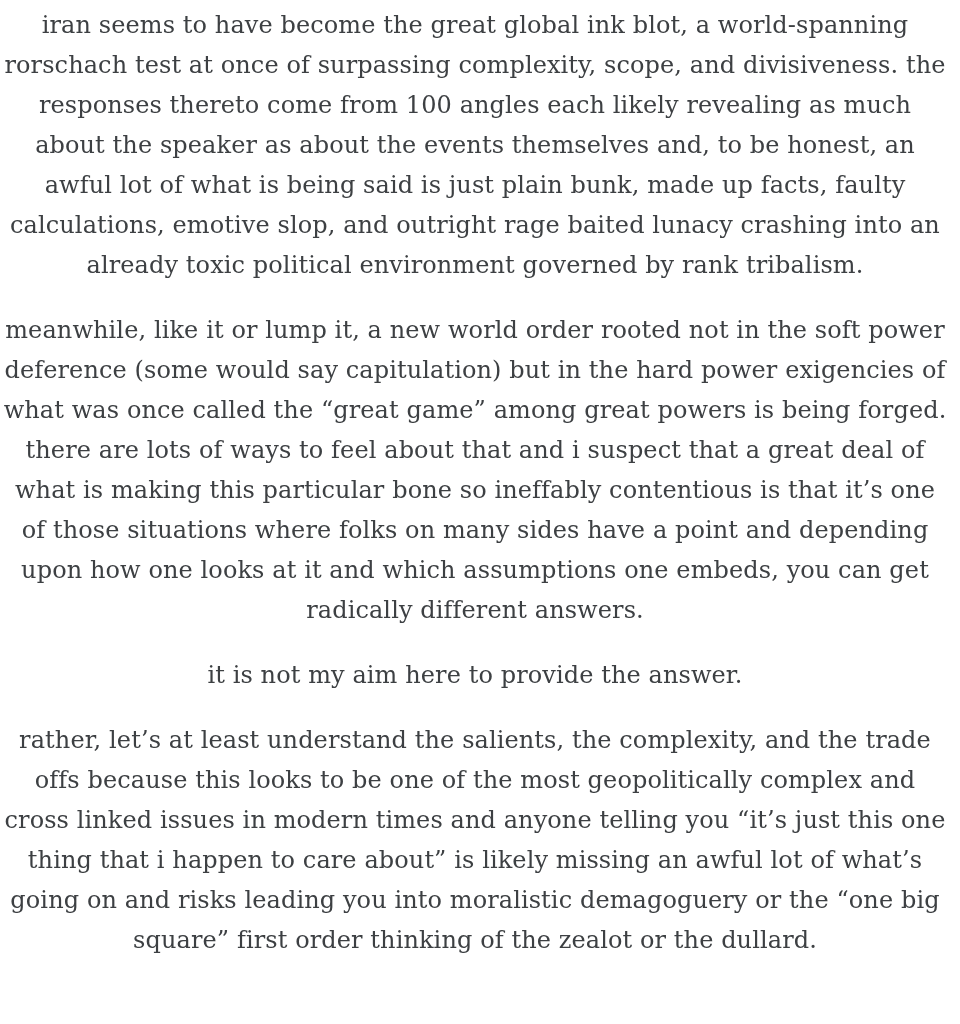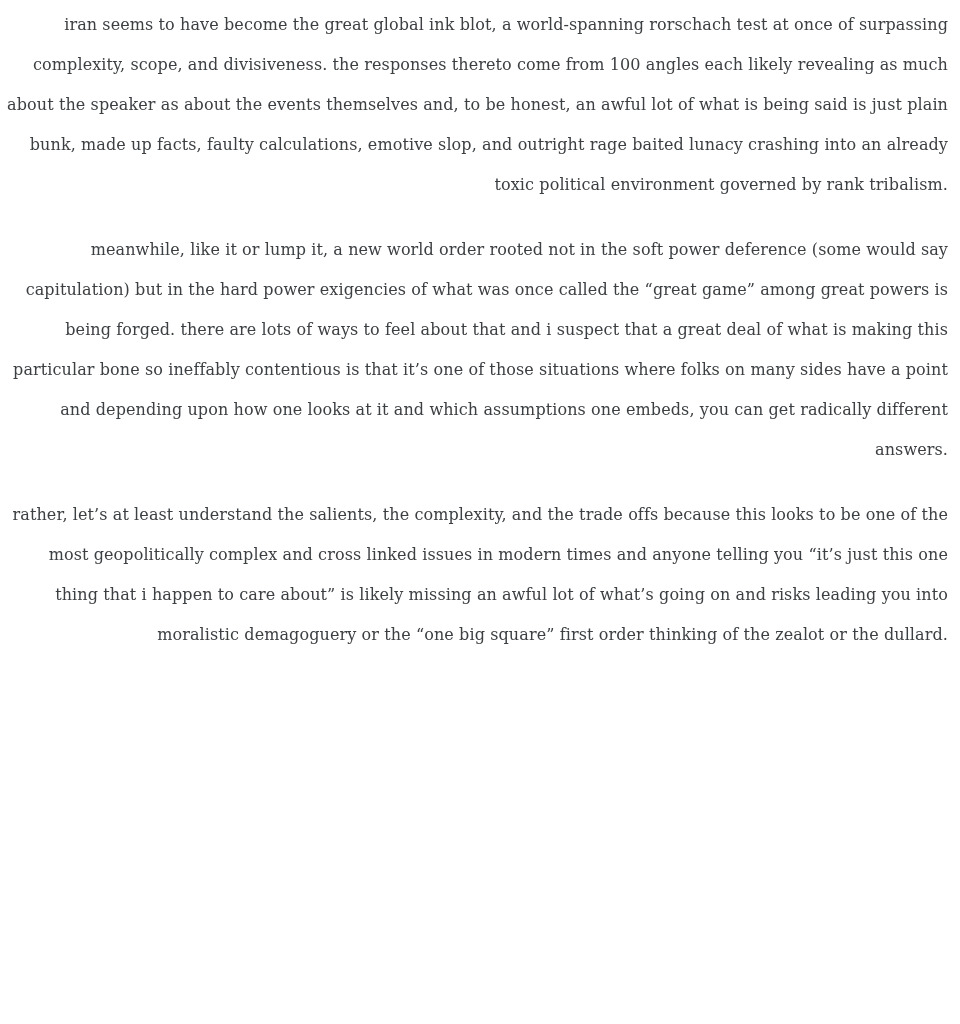--- a/index.html
+++ b/index.html
@@ -12,31 +12,32 @@
     height: 1024px;
     background: #ffffff;
     box-sizing: border-box;
     overflow: hidden;
   }
   .article-body {
     box-sizing: border-box;
     padding: 5px 12px 0 2px;
     color: #3d4043;
     font-family: "DejaVu Serif", "Liberation Serif", serif;
-    font-size: 16px;
+    font-size: 24px;
     line-height: 40px;
     letter-spacing: 0.1px;
-    text-align: right;
+    text-align: center;
   }
   .article-body p {
     margin: 0 0 25px 0;
   }
 </style>
 </head>
 <body>
 
 <div class="page">
   <div class="article-body">
     <p>iran seems to have become the great global ink blot, a world-spanning rorschach test at once of surpassing complexity, scope, and divisiveness. the responses thereto come from 100 angles each likely revealing as much about the speaker as about the events themselves and, to be honest, an awful lot of what is being said is just plain bunk, made up facts, faulty calculations, emotive slop, and outright rage baited lunacy crashing into an already toxic political environment governed by rank tribalism.</p>
     <p>meanwhile, like it or lump it, a new world order rooted not in the soft power deference (some would say capitulation) but in the hard power exigencies of what was once called the “great game” among great powers is being forged. there are lots of ways to feel about that and i suspect that a great deal of what is making this particular bone so ineffably contentious is that it’s one of those situations where folks on many sides have a point and depending upon how one looks at it and which assumptions one embeds, you can get radically different answers.</p>
+    <p>it is not my aim here to provide the answer.</p>
     <p>rather, let’s at least understand the salients, the complexity, and the trade offs because this looks to be one of the most geopolitically complex and cross linked issues in modern times and anyone telling you “it’s just this one thing that i happen to care about” is likely missing an awful lot of what’s going on and risks leading you into moralistic demagoguery or the “one big square” first order thinking of the zealot or the dullard.</p>
   </div>
 </div>
 
 </body></html>

